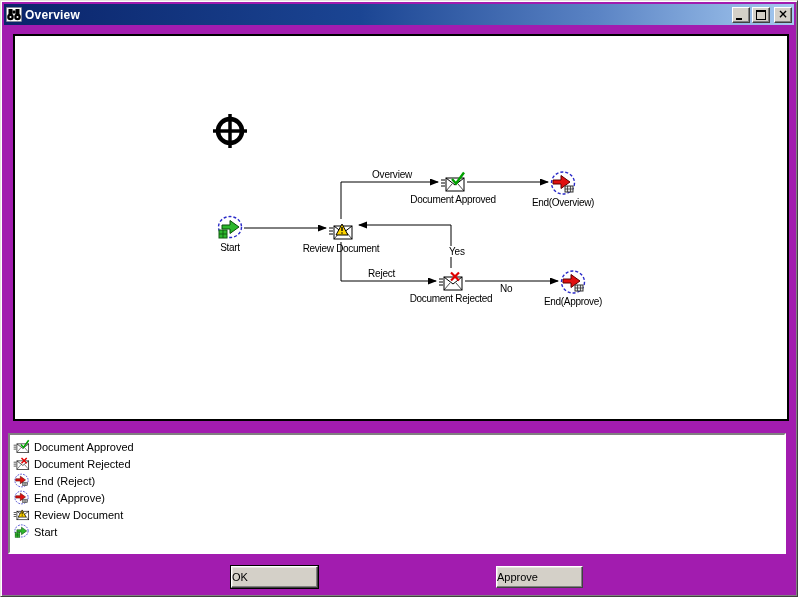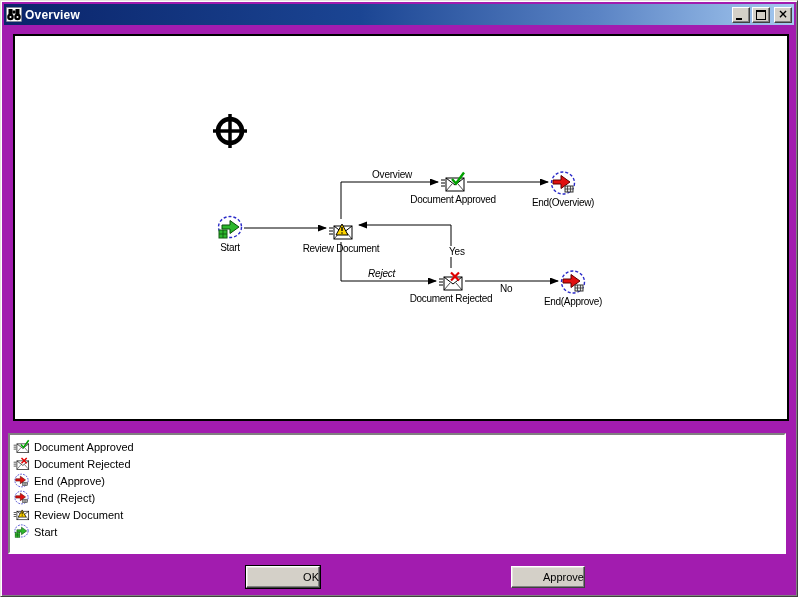--- a/index.html
+++ b/index.html
@@ -27,26 +27,26 @@
   #edge-layer{position:absolute;left:0;top:0;width:772px;height:383px;}
   .node-icon{position:absolute;}
   .node-label{position:absolute;width:130px;text-align:center;font-size:10px;letter-spacing:-0.3px;color:#000;}
   .edge-label{position:absolute;font-size:10px;letter-spacing:-0.2px;color:#000;background:#fff;padding:0 1px;}
   .listpanel{position:absolute;left:7px;top:432px;width:778px;height:121px;background:#fff;
     border-top:2px solid #808080;border-left:2px solid #808080;
     border-right:2px solid #fff;border-bottom:2px solid #fff;
     box-sizing:border-box;padding-top:3px;overflow:hidden;}
   .list-item{display:flex;align-items:center;height:17px;padding-left:3px;font-size:11px;color:#000;}
   .list-item svg{width:17px;height:15px;flex:none;margin-right:4px;}
-  .btn{position:absolute;width:74px;height:22px;background:#d4d0c8;
-    font-family:"Liberation Sans",sans-serif;font-size:11px;color:#000;text-align:right;
+  .btn{position:absolute;width:87px;height:22px;background:#d4d0c8;
+    font-family:"Liberation Sans",sans-serif;font-size:11px;color:#000;text-align:left;
     border-top:1px solid #fff;border-left:1px solid #fff;
     border-right:1px solid #404040;border-bottom:1px solid #404040;
     box-shadow:inset -1px -1px 0 #808080, inset 1px 1px 0 #e8e5e0;
-    padding:0;line-height:20px;cursor:default;margin-left:15px;}
+    padding:0;line-height:20px;cursor:default;}
   .btn-ok{left:230px;top:565px;outline:1px solid #000;}
   .btn-cancel{left:495px;top:565px;}
 </style>
 </head>
 <body>
 
 <svg width="0" height="0" style="position:absolute" aria-hidden="true" xmlns:xlink="http://www.w3.org/1999/xlink">
   <defs>
     <symbol id="sym-crosshair" viewBox="0 0 36 36">
       <line x1="18" y1="1" x2="18" y2="35" stroke="#000" stroke-width="3.5"></line>
@@ -165,21 +165,21 @@
       <div class="node-label" style="left: 483px; top: 161px;">End(Overview)</div>
       <div class="node-icon" style="left: 423px; top: 234px; width: 26px; height: 22px;"><svg width="26" height="22">
           <use href="#sym-rejected" xlink:href="#sym-rejected"></use>
         </svg></div>
       <div class="node-label" style="left: 371px; top: 257px;">Document Rejected</div>
       <div class="node-icon" style="left: 545px; top: 233px; width: 26px; height: 26px;"><svg width="26" height="26">
           <use href="#sym-end" xlink:href="#sym-end"></use>
         </svg></div>
       <div class="node-label" style="left: 493px; top: 260px;">End(Approve)</div>
       <div class="edge-label" style="left: 356px; top: 133px;">Overview</div>
-      <div class="edge-label" style="left: 352px; top: 232px; font-style: italic;">Reject</div>
+      <div class="edge-label" style="left: 352px; top: 232px;">Reject</div>
       <div class="edge-label" style="left: 484px; top: 247px;">No</div>
       <div class="edge-label" style="left: 433px; top: 210px;">Yes</div>
     </div>
 
   <div class="listpanel" id="node-list">
       <div class="list-item">
         <svg>
           <use href="#sym-approved" xlink:href="#sym-approved"></use>
         </svg>
         <span>Document Approved</span>
@@ -187,27 +187,27 @@
       <div class="list-item">
         <svg>
           <use href="#sym-rejected" xlink:href="#sym-rejected"></use>
         </svg>
         <span>Document Rejected</span>
       </div>
       <div class="list-item">
         <svg>
           <use href="#sym-end" xlink:href="#sym-end"></use>
         </svg>
+        <span>End (Reject)</span>
+      </div>
+      <div class="list-item">
+        <svg>
+          <use href="#sym-end" xlink:href="#sym-end"></use>
+        </svg>
         <span>End (Approve)</span>
-      </div>
-      <div class="list-item">
-        <svg>
-          <use href="#sym-end" xlink:href="#sym-end"></use>
-        </svg>
-        <span>End (Reject)</span>
       </div>
       <div class="list-item">
         <svg>
           <use href="#sym-review" xlink:href="#sym-review"></use>
         </svg>
         <span>Review Document</span>
       </div>
       <div class="list-item">
         <svg>
           <use href="#sym-start" xlink:href="#sym-start"></use>

